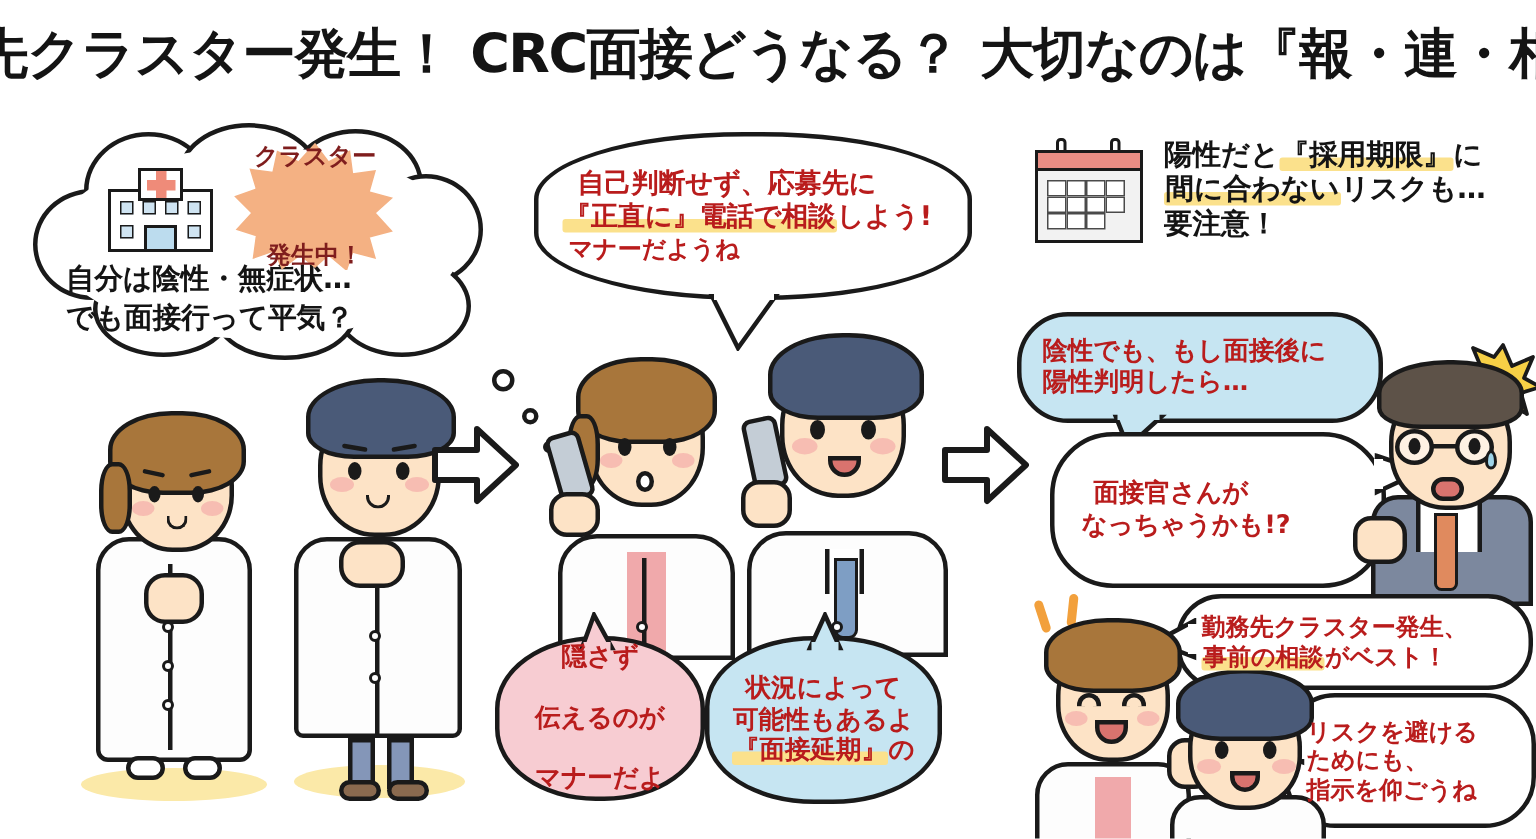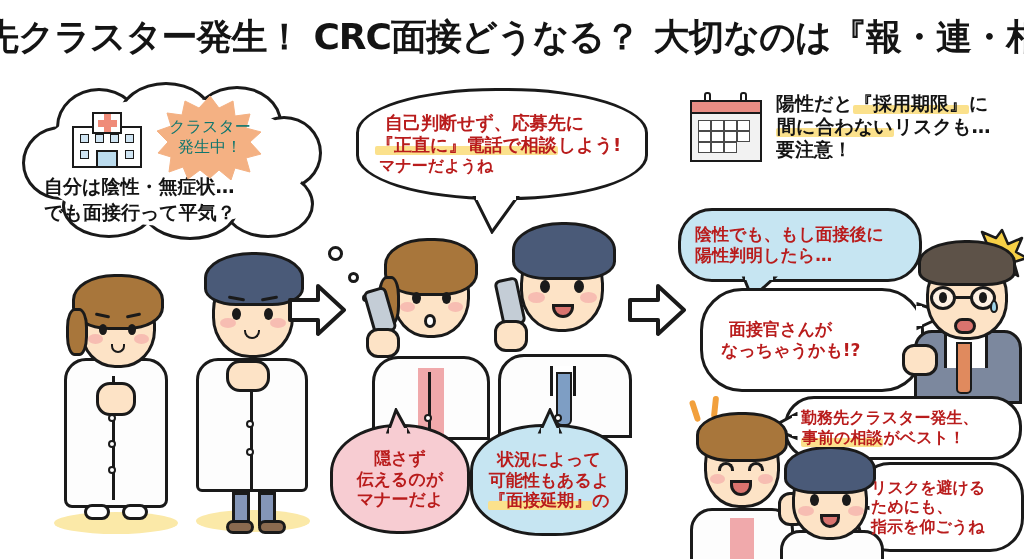--- a/index.html
+++ b/index.html
@@ -55,22 +55,22 @@
                  background:#fff; border:2.5px solid #1a1a1a; }
   .hosp .cross-v { position:absolute; left:36px; top:10px; width:7px; height:18px; background:#ef8b79; }
   .hosp .cross-h { position:absolute; left:30px; top:16px; width:19px; height:7px; background:#ef8b79; }
   .hosp .win { position:absolute; width:9px; height:9px; background:#cfe4f2; border:1.8px solid #1a1a1a; }
   .hosp .door { position:absolute; left:28px; top:46px; width:22px; height:18px;
                 background:#bcdcee; border:2.2px solid #1a1a1a; }
 
   
   .burst { position:absolute; left:133px; top:12px; width:110px; height:86px; z-index:6; }
   .burst .lbl { position:absolute; left:0; top:0; width:110px; height:86px;
-                display:flex; flex-direction:column; align-items:center; justify-content:center;
-                font-size:16px; font-weight:400; color:#0f766e; line-height:1.25; z-index:3; }
+                display:flex; flex-direction:column; align-items:center; justify-content:space-between;
+                font-size:16px; font-weight:700; color:#7f1d1d; line-height:1.25; z-index:3; }
 
   
   .arrow { position:absolute; width:58px; height:56px; }
 
   
   .fig { position:absolute; }
   .shadow { position:absolute; background:#fbe9a8; border-radius:50%; }
   .head { position:absolute; background:#fde3c6; border:3px solid #1a1a1a; border-radius:46%; }
   .hair { position:absolute; border:3px solid #1a1a1a; }
   .coat { position:absolute; background:#fdfdfd; border:3px solid #1a1a1a; }
@@ -249,21 +249,21 @@
     <div class="hair" style="left:22px;top:0px;width:104px;height:58px;background:#4a5a78;border-radius:48% 48% 32% 32%;"></div>
     <div class="eye" style="left:50px;top:58px;width:10px;height:13px;"></div>
     <div class="eye" style="left:84px;top:58px;width:10px;height:13px;"></div>
     <div class="cheek" style="left:38px;top:70px;width:17px;height:11px;"></div>
     <div class="cheek" style="left:90px;top:70px;width:17px;height:11px;"></div>
     <div style="position:absolute;left:62px;top:82px;width:22px;height:14px;background:#d9736e;border:3px solid #1a1a1a;border-radius:0 0 12px 12px;"></div>
     <div style="position:absolute;left:8px;top:56px;width:24px;height:48px;background:#c4cdd6;border:3px solid #1a1a1a;border-radius:6px;transform:rotate(-12deg);"></div>
     <div style="position:absolute;left:4px;top:98px;width:34px;height:32px;background:#fde3c6;border:3px solid #1a1a1a;border-radius:12px;"></div>
   </div>
 
-  <div class="bubble" style="left:330px;top:424px;width:140px;height:110px;border-radius:48%/44%;background:#f7ccd2;align-items:center;padding:6px;">
+  <div class="bubble" style="left:330px;top:424px;width:140px;height:110px;border-radius:48%/44%;background:#f7ccd2;align-items:center;padding:6px;gap:20px;">
     <div class="bline" style="font-size:17px;text-align:center;">隠さず</div>
     <div class="bline" style="font-size:17px;text-align:center;">伝えるのが</div>
     <div class="bline" style="font-size:17px;text-align:center;">マナーだよ</div>
   </div>
   <div style="position:absolute;left:382px;top:408px;">
     <svg width="30" height="26" viewBox="0 0 30 26">
       <polygon points="6,24 14,2 26,24" fill="#f7ccd2" stroke="#1a1a1a" stroke-width="3"></polygon>
       <rect x="7" y="20" width="18" height="8" fill="#f7ccd2"></rect>
     </svg>
   </div>

